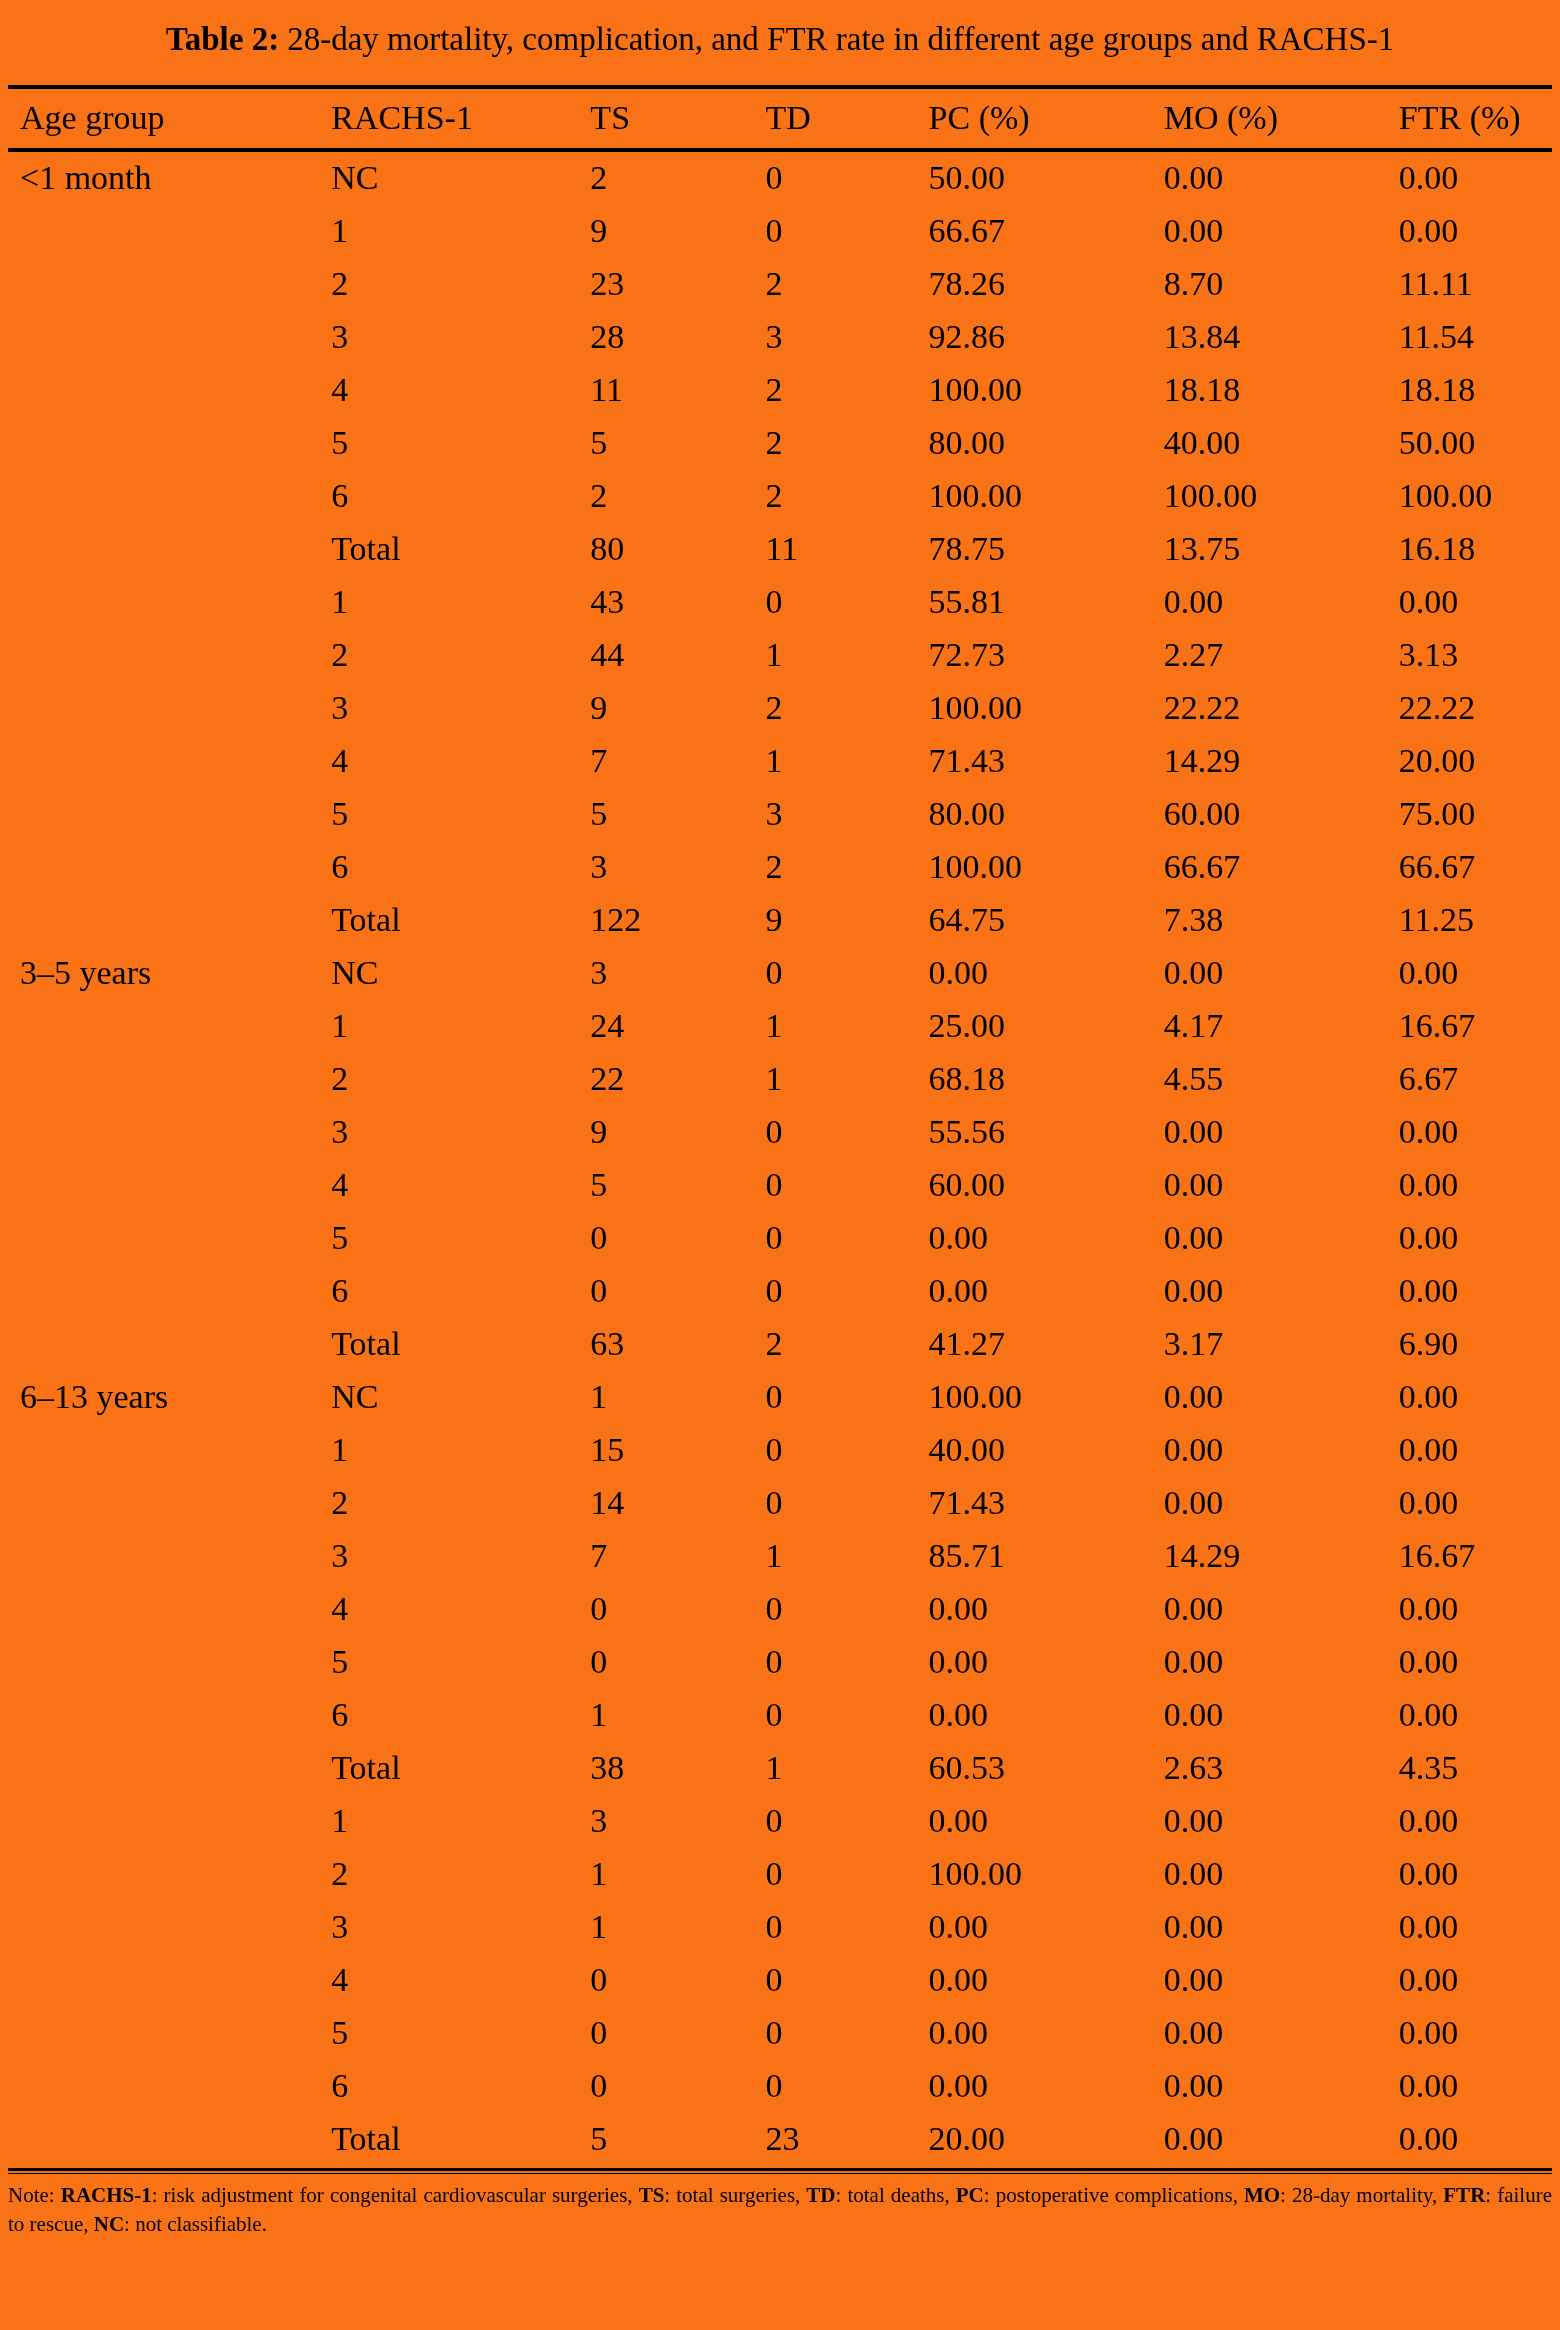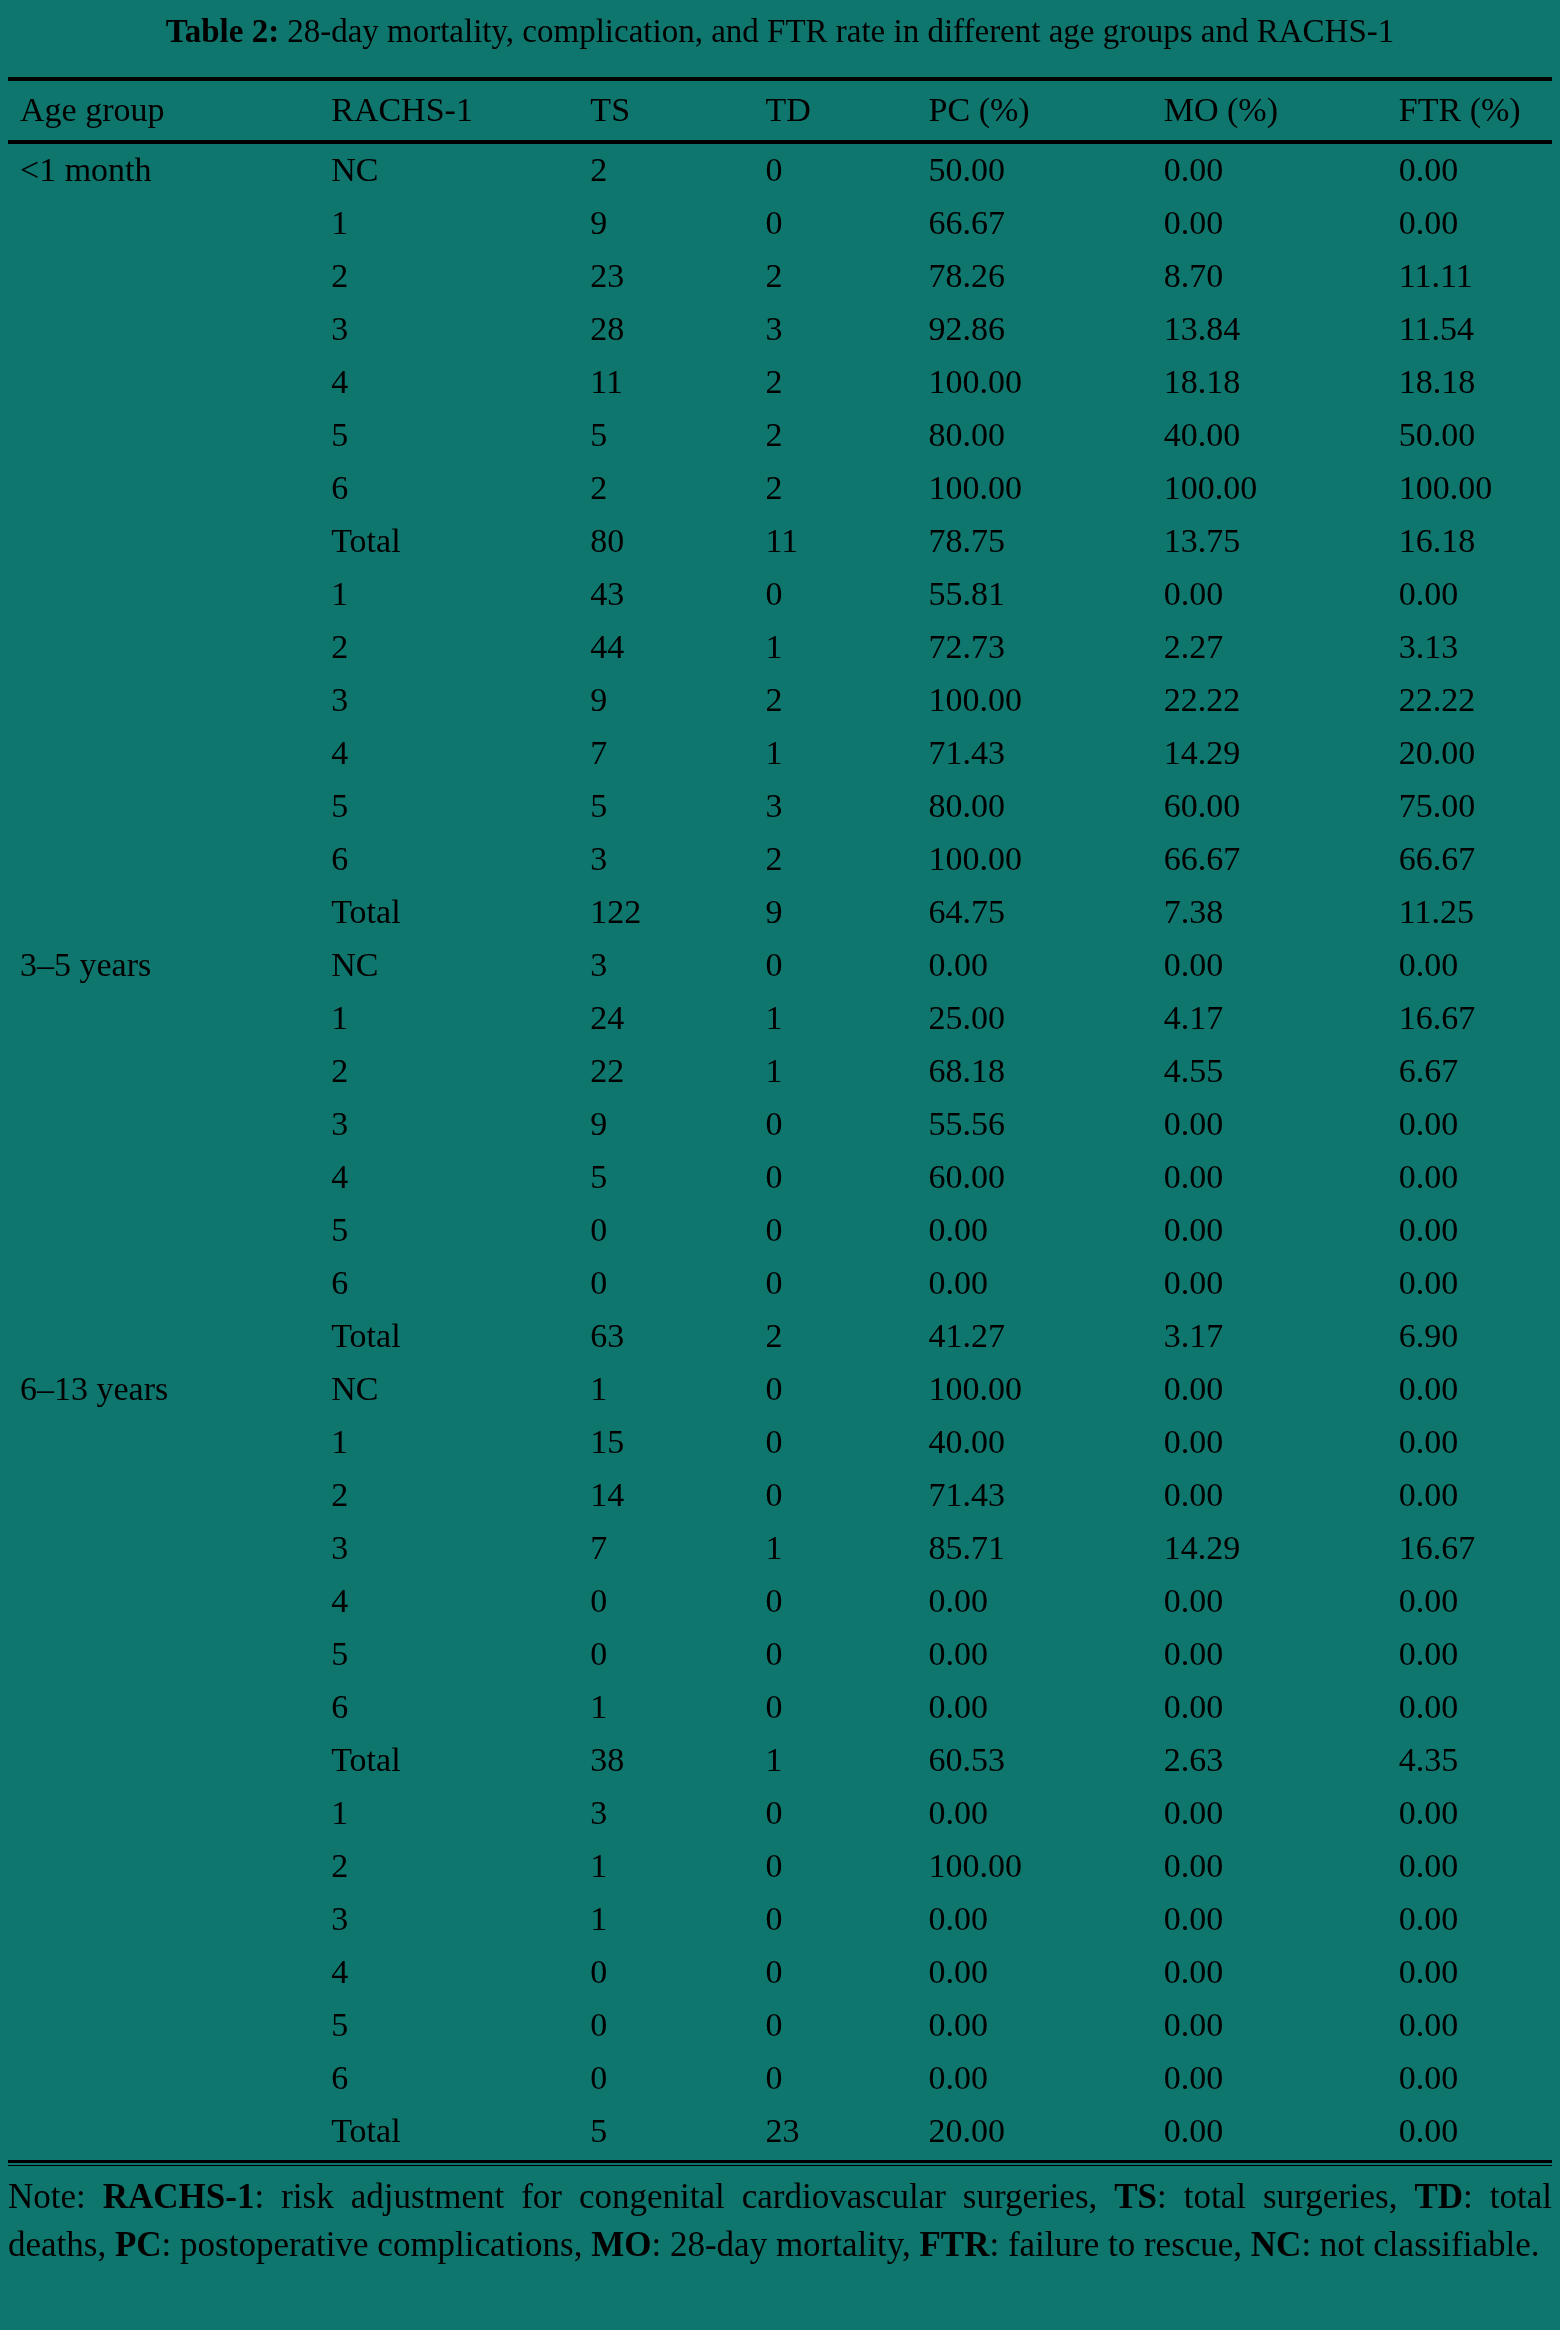--- a/index.html
+++ b/index.html
@@ -1,33 +1,33 @@
 <!DOCTYPE html>
 <html style="font-size:12.8px"><head>
 <meta charset="utf-8">
 <style>
   html,body{margin:0;padding:0;background:#ffffff;}
   .page{
-    position:relative;width:1560px;height:2330px;background:#0f766e;color:#000;
+    position:relative;width:1560px;height:2330px;background:#f97316;color:#000;
     font-family:"Liberation Serif","DejaVu Serif",serif;
-    box-sizing:border-box;padding:8px 8px;overflow:hidden;
+    box-sizing:border-box;padding:16px 8px;overflow:hidden;
   }
   .title{font-size:33px;text-align:center;padding:4.8px 0 3.2px 0;white-space:nowrap;}
   .title .label{font-weight:bold;margin-right:8px;}
   table.tbl{border-collapse:collapse;table-layout:fixed;width:1544px;border-top:4px solid #000;margin-top:24px;}
   .tbl th,.tbl td{
     font-weight:normal;text-align:left;font-size:34px;padding:0;
     vertical-align:middle;white-space:nowrap;overflow:visible;
   }
   .tbl thead th{height:59px;border-bottom:4px solid #000;}
   .tbl tbody td{height:53px;}
   .tbl th:first-child,.tbl td:first-child{padding-left:12px;}
   .b{font-weight:bold;}
   .double-rule{width:1544px;height:2.4px;border-top:3.2px solid #000;border-bottom:1.6px solid #000;margin-top:1.6px;}
-  .note{font-size:35px;line-height:1.36;padding-top:7.2px;text-align:justify;}
+  .note{font-size:21px;line-height:1.36;padding-top:7.2px;text-align:justify;}
 </style>
 </head>
 <body>
 
 <div class="page">
 
   <div class="title">
     <span class="label">Table 2:</span><span>28-day mortality, complication, and FTR rate in different age groups and RACHS-1</span>
   </div>
 

